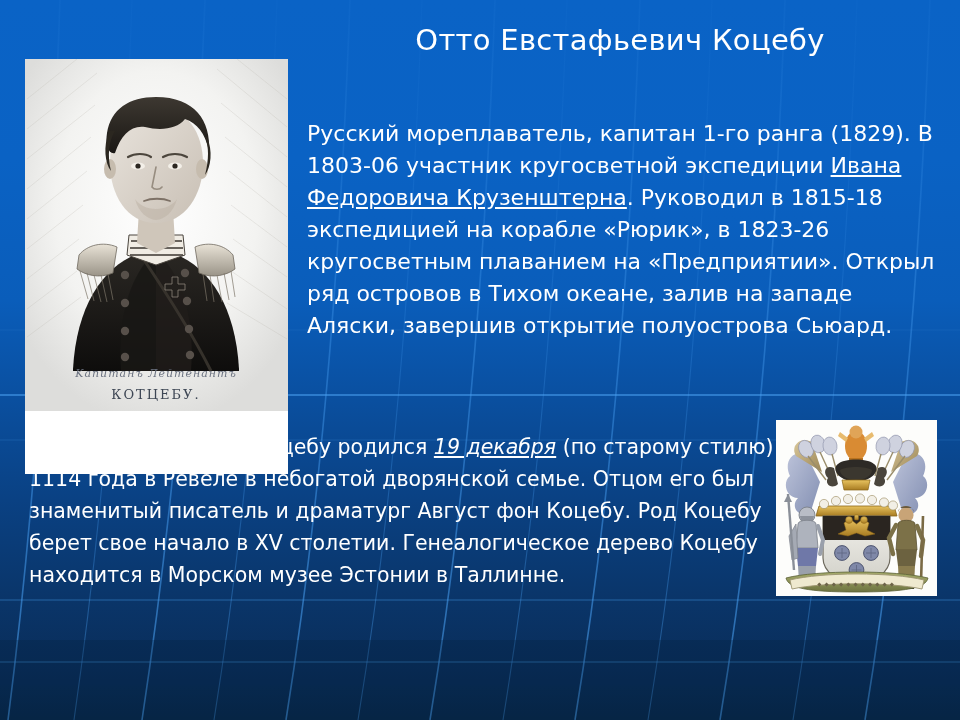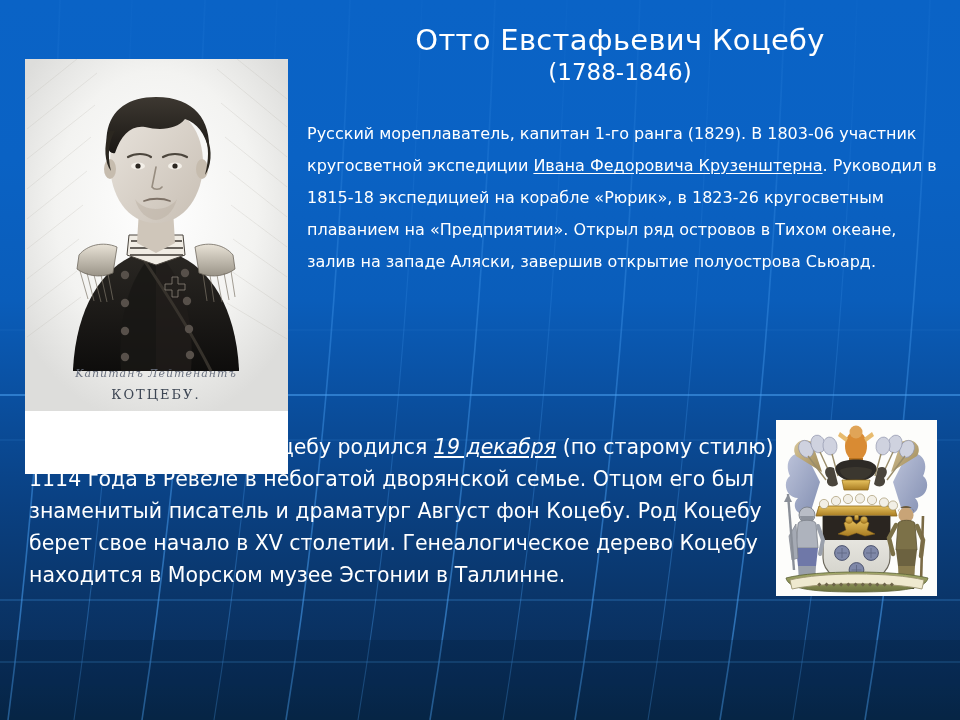--- a/index.html
+++ b/index.html
@@ -48,21 +48,21 @@
     font-size:29px;font-weight:normal;color:#ffffff;line-height:1.12;
     letter-spacing:0.3px;
   }
   #title-dates{
     font-size:23px;color:#ffffff;line-height:1.2;margin-top:3px;
   }
 
   
   #bio-top{
     position:absolute;left:307px;top:118px;width:640px;
-    font-size:16px;color:#ffffff;line-height:32px;
+    font-size:22px;color:#ffffff;line-height:32px;
     text-align:left;
   }
   #bio-top u{text-decoration:underline;text-underline-offset:2px;}
 
   
   #bio-bottom{
     position:absolute;left:29px;top:431px;width:745px;
     font-size:20.5px;color:#ffffff;line-height:32px;
     text-align:left;
   }
@@ -243,21 +243,20 @@
 
       <path d="M 131 150 C 140 150 148 146 152 140 C 148 154 140 160 131 161 C 122 160 114 154 110 140 C 114 146 122 150 131 150 Z" fill="#b8ad9f" opacity="0.45"></path>
 
       <text class="litho-caption1" x="131" y="318" text-anchor="middle">Kапитанъ Лейтенантъ</text>
       <text class="litho-caption2" x="131" y="340" text-anchor="middle">КОТЦЕБУ.</text>
     </svg>
   </div>
 
   <div id="title-block">
     <div id="title-main">Отто Евстафьевич Коцебу</div>
-    <div id="title-dates">(1788-1846)</div>
   </div>
 
   <div id="bio-top"><span>Русский мореплаватель, капитан 1-го ранга (1829). В 1803-06 участник кругосветной экспедиции </span><u>Ивана Федоровича Крузенштерна</u><span>. Руководил в 1815-18 экспедицией на корабле «Рюрик», в 1823-26 кругосветным плаванием на «Предприятии». Открыл ряд островов в Тихом океане, залив на западе Аляски, завершив открытие полуострова Сьюард.</span></div>
 
   <div id="bio-bottom"><span>Отцом Евстафьевич Коцебу родился </span><u>19 декабря</u><span> (по старому стилю) 1114 года в Ревеле в небогатой дворянской семье. Отцом его был знаменитый писатель и драматург Август фон Коцебу. Род Коцебу берет свое начало в XV столетии. Генеалогическое дерево Коцебу находится в Морском музее Эстонии в Таллинне.</span></div>
 
   <div id="coat-of-arms">
     <svg viewBox="0 0 161 176" aria-hidden="true">
       <defs>
         <linearGradient id="shield" x1="0" y1="0" x2="0" y2="1">

